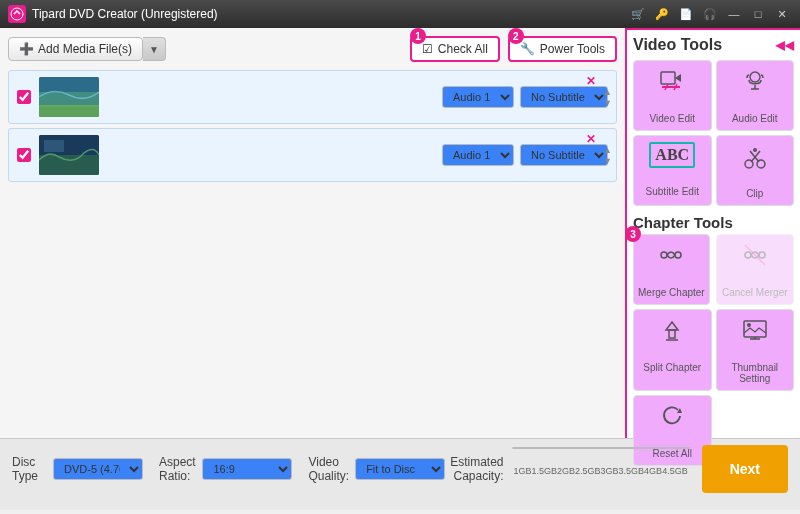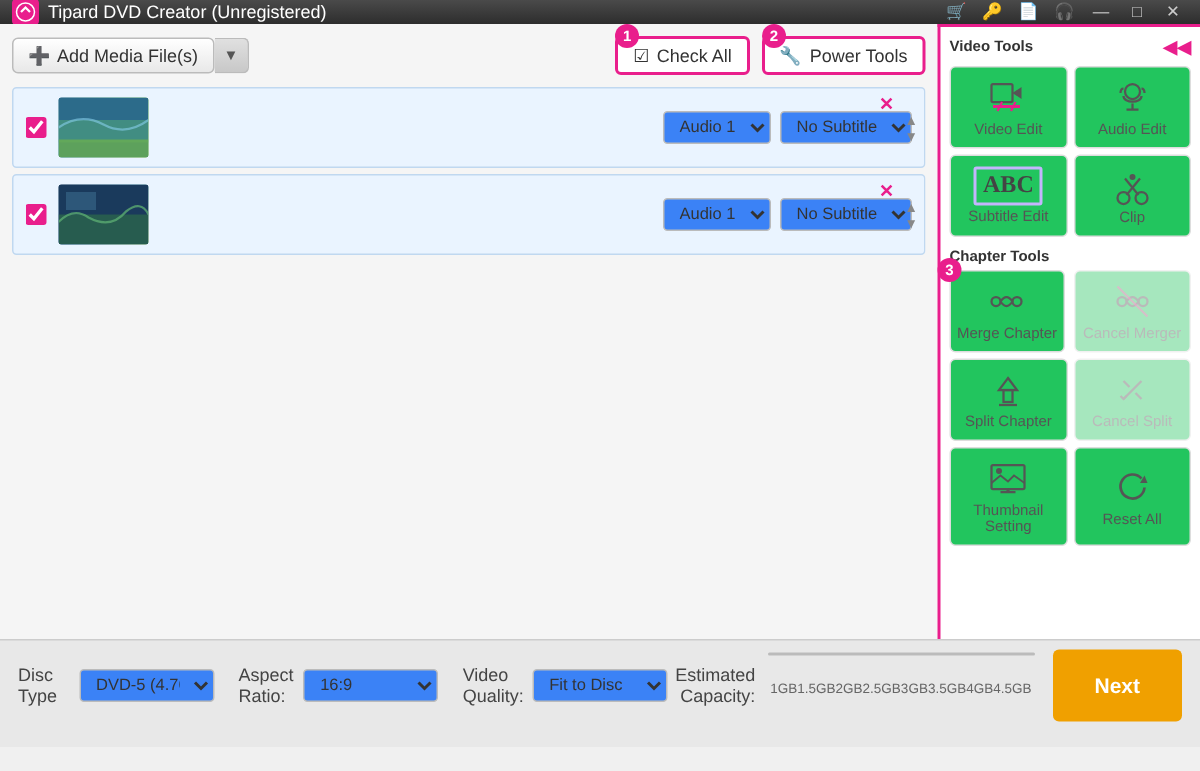--- a/index.html
+++ b/index.html
@@ -8,21 +8,21 @@
       font-size: 12px;
       background: #f0f0f0;
       width: 800px;
       height: 514px;
       overflow: hidden;
     }
 
     
     .titlebar {
       background: linear-gradient(to bottom, #4a4a4a, #2d2d2d);
-      height: 16px;
+      height: 28px;
       display: flex;
       align-items: center;
       padding: 0 8px;
       color: white;
       font-size: 12px;
     }
     .titlebar-icon {
       width: 18px;
       height: 18px;
       background: #e91e8c;
@@ -227,21 +227,21 @@
 
     .right-panel-header {
       display: flex;
       justify-content: space-between;
       align-items: center;
       margin-bottom: 6px;
     }
 
     .right-panel-title {
       font-weight: bold;
-      font-size: 10px;
+      font-size: 16px;
       color: #333;
     }
 
     .collapse-btn {
       color: #e91e8c;
       font-size: 12px;
       cursor: pointer;
       font-weight: bold;
     }
 
@@ -249,42 +249,42 @@
       display: grid;
       grid-template-columns: 1fr 1fr;
       gap: 4px;
       margin-bottom: 4px;
     }
 
     .tool-btn {
       display: flex;
       flex-direction: column;
       align-items: center;
-      justify-content: center;
       padding: 6px 4px;
       border: 1px solid #ddd;
       border-radius: 4px;
       cursor: pointer;
-      background: #22c55e;
+      background: #f0abfc;
       text-align: center;
       font-size: 10px;
       color: #555;
       transition: background 0.15s;
       min-height: 54px;
+      gap: 16px;
     }
 
     .tool-icon {
       font-size: 20px;
       margin-bottom: 2px;
       color: #444;
     }
 
     .section-title {
       font-weight: bold;
-      font-size: 10px;
+      font-size: 15px;
       color: #333;
       margin: 4px 0 3px 0;
     }
 
     .tool-icon-svg {
       width: 28px;
       height: 28px;
       margin-bottom: 2px;
     }
 
@@ -526,21 +526,21 @@
           <path d="M8 13 C8 18 20 18 20 13" fill="none" stroke="#555" stroke-width="1.5"></path>
           <line x1="14" y1="18" x2="14" y2="22" stroke="#555" stroke-width="1.5"></line>
           <line x1="10" y1="22" x2="18" y2="22" stroke="#555" stroke-width="1.5"></line>
           <path d="M6 11 Q6 8 8 8" fill="none" stroke="#555" stroke-width="1.5"></path>
           <path d="M22 11 Q22 8 20 8" fill="none" stroke="#555" stroke-width="1.5"></path>
         </svg>
         <span>Audio Edit</span>
       </button>
 
       <button class="tool-btn">
-        <div class="tool-icon" style="font-family: serif; font-weight: bold; font-size: 16px; border: 2px solid #c4b5fd; padding: 2px 4px; border-radius: 2px;">ABC</div>
+        <div class="tool-icon" style="font-family: serif; font-weight: bold; font-size: 16px; border: 2px solid #14b8a6; padding: 2px 4px; border-radius: 2px;">ABC</div>
         <span>Subtitle Edit</span>
       </button>
 
       <button class="tool-btn">
         <svg class="tool-icon-svg" viewBox="0 0 28 28">
           <circle cx="8" cy="22" r="4" fill="none" stroke="#555" stroke-width="1.5"></circle>
           <circle cx="20" cy="22" r="4" fill="none" stroke="#555" stroke-width="1.5"></circle>
           <line x1="10" y1="20" x2="19" y2="9" stroke="#555" stroke-width="1.5"></line>
           <line x1="18" y1="20" x2="9" y2="9" stroke="#555" stroke-width="1.5"></line>
           <circle cx="14" cy="8" r="2" fill="#555"></circle>
@@ -579,29 +579,20 @@
 
       <button class="tool-btn">
         <svg class="tool-icon-svg" viewBox="0 0 28 28">
           <polygon points="14,6 20,14 8,14" fill="none" stroke="#555" stroke-width="1.5"></polygon>
           <rect x="11" y="14" width="6" height="8" fill="none" stroke="#555" stroke-width="1.5"></rect>
           <line x1="8" y1="24" x2="20" y2="24" stroke="#555" stroke-width="1.5"></line>
         </svg>
         <span>Split Chapter</span>
       </button>
 
-      <button class="tool-btn tool-disabled">
-        <svg class="tool-icon-svg" viewBox="0 0 28 28">
-          <path d="M20 8 Q14 14 8 20" fill="none" stroke="#555" stroke-width="1.5"></path>
-          <path d="M8 8 L12 12" stroke="#555" stroke-width="1.5"></path>
-          <path d="M20 20 L16 16" stroke="#555" stroke-width="1.5"></path>
-          <path d="M6 18 L8 20 L10 18" fill="none" stroke="#555" stroke-width="1.5"></path>
-        </svg>
-        <span>Cancel Split</span>
-      </button>
 
       <button class="tool-btn">
         <svg class="tool-icon-svg" viewBox="0 0 28 28">
           <rect x="3" y="5" width="22" height="16" rx="1" fill="none" stroke="#555" stroke-width="1.5"></rect>
           <path d="M3 17 L9 12 L14 16 L18 12 L25 17" fill="none" stroke="#555" stroke-width="1.2"></path>
           <circle cx="8" cy="9" r="2" fill="#555"></circle>
           <line x1="13" y1="23" x2="15" y2="21" stroke="#555" stroke-width="1.5"></line>
           <line x1="9" y1="23" x2="19" y2="23" stroke="#555" stroke-width="1.5"></line>
         </svg>
         <span>Thumbnail Setting</span>

